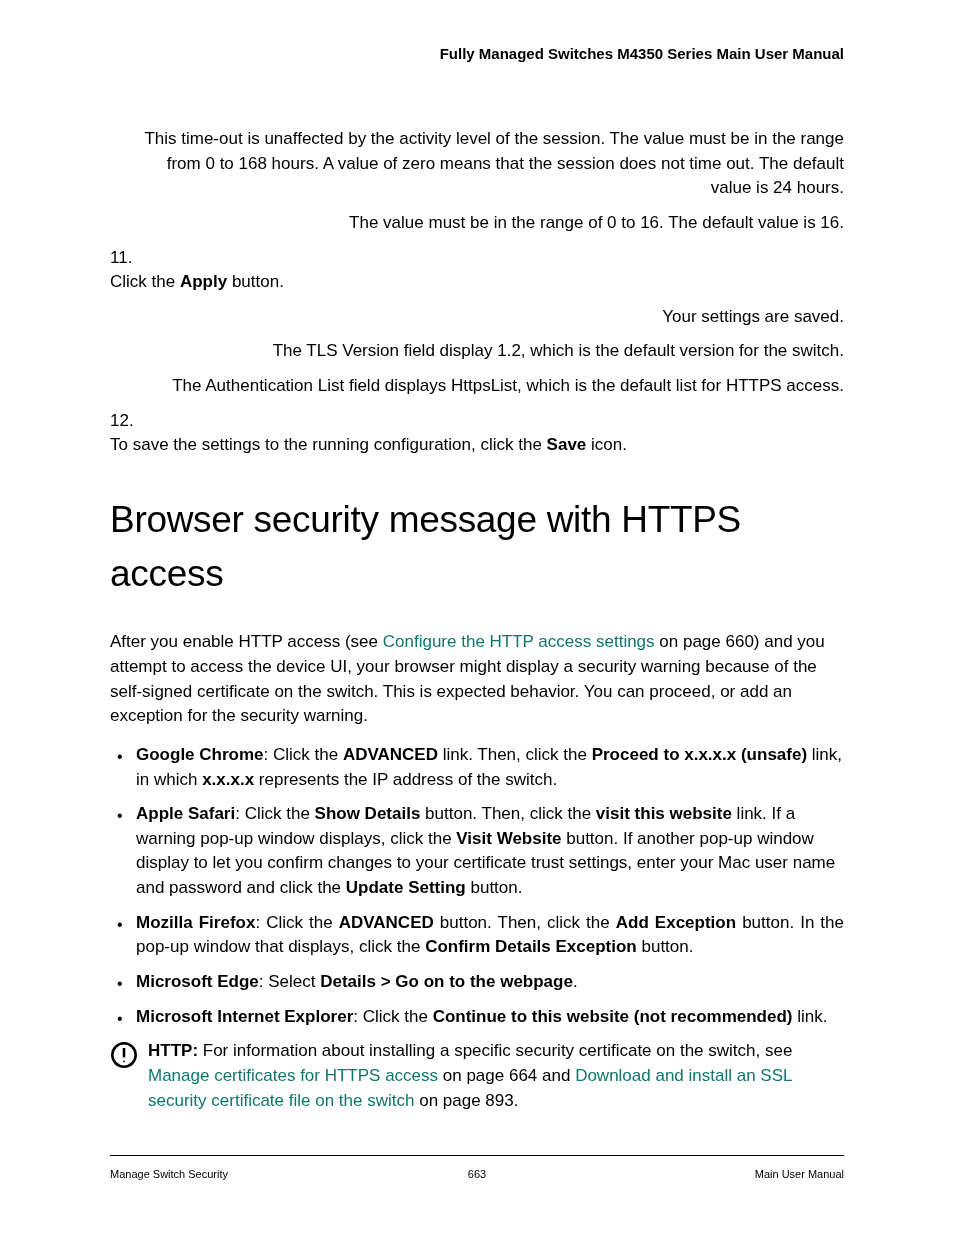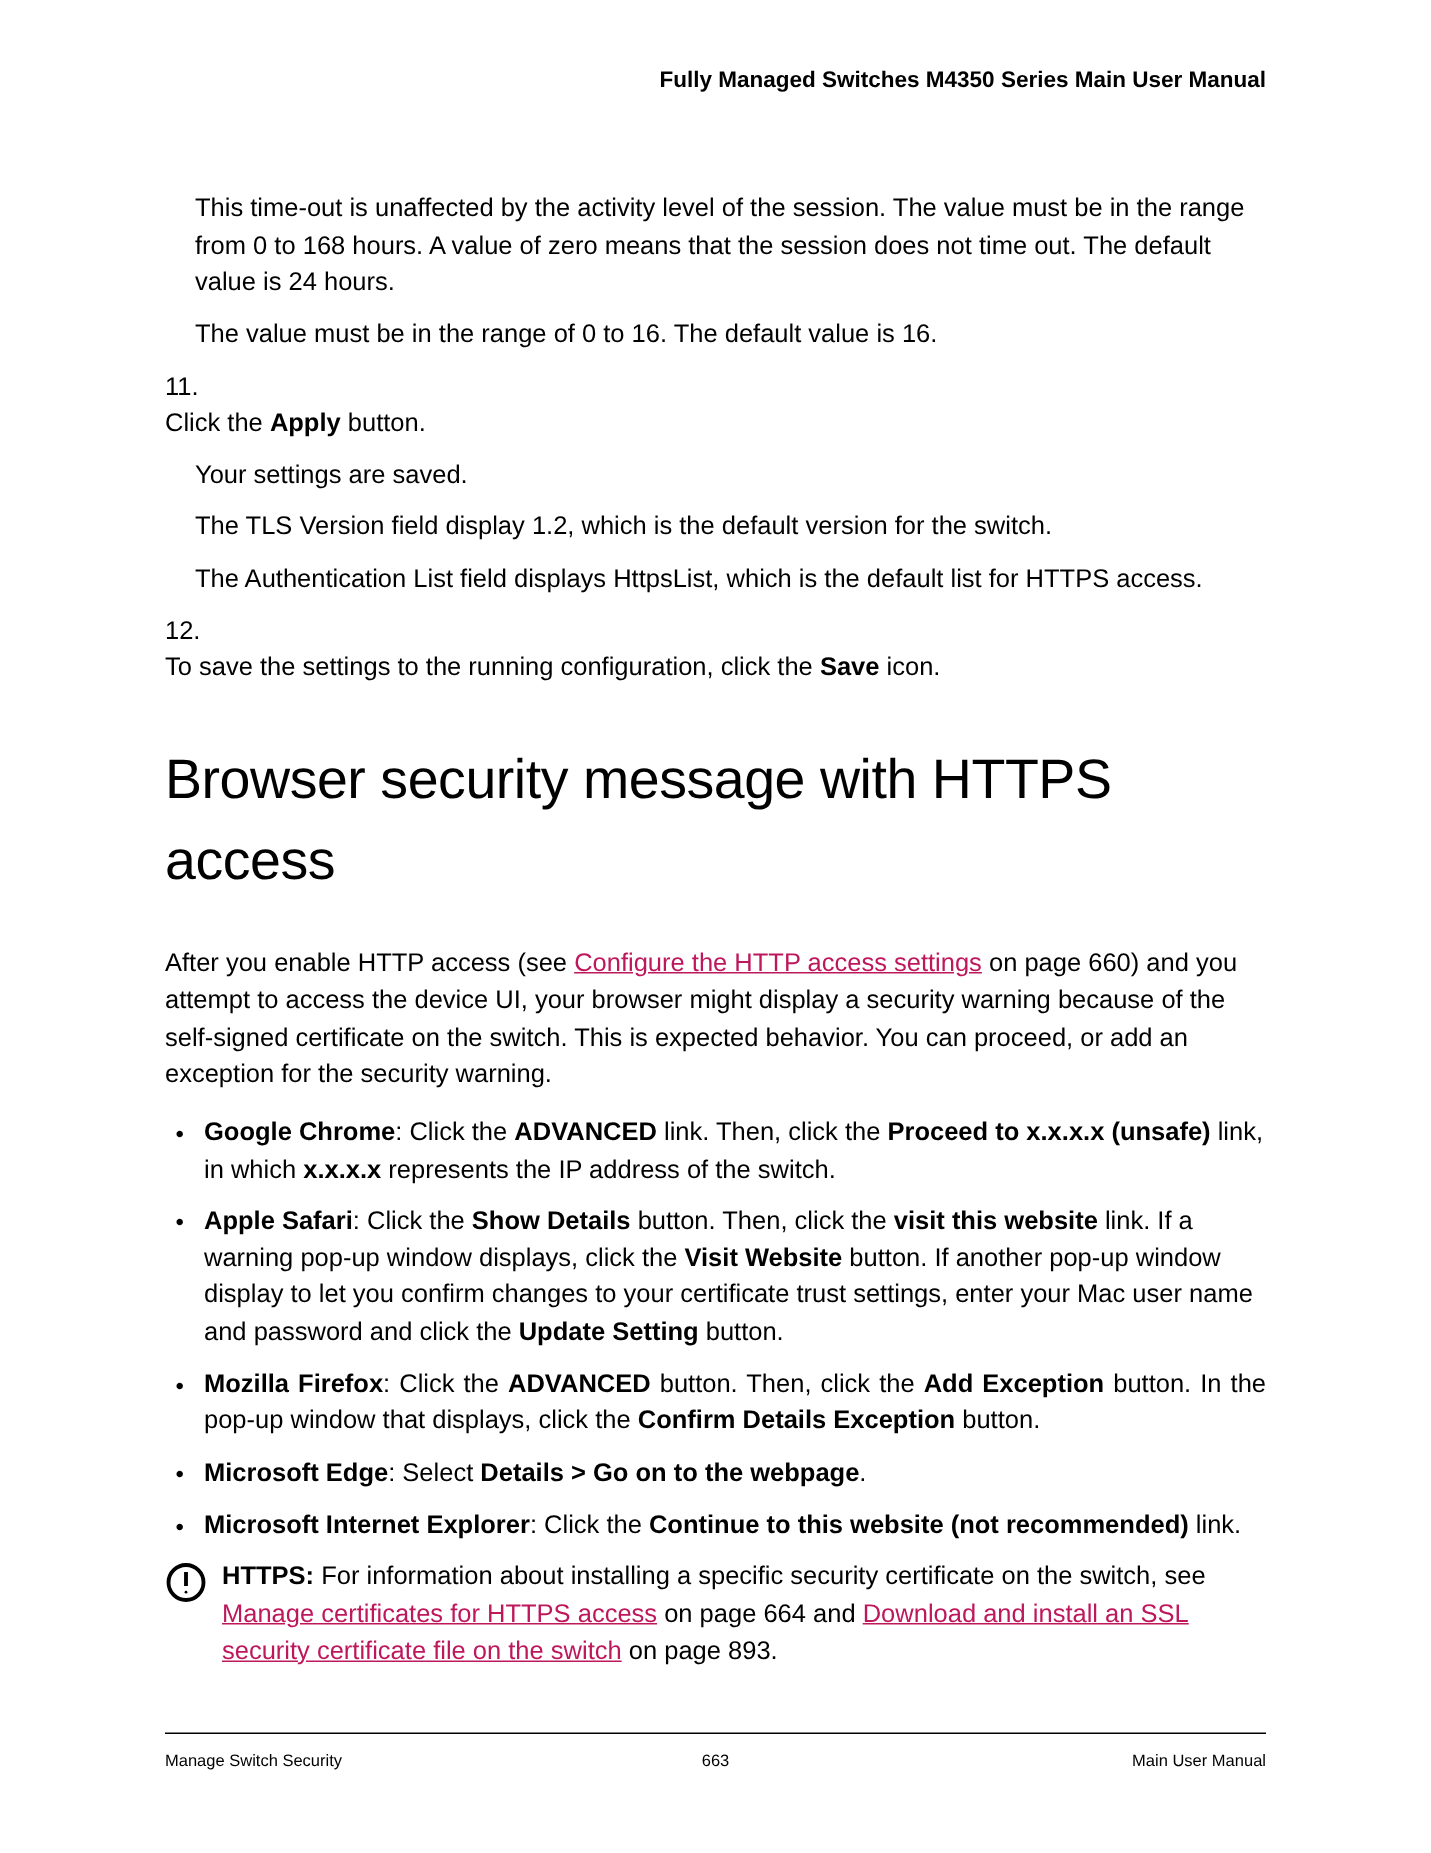--- a/index.html
+++ b/index.html
@@ -21,22 +21,23 @@
       text-align: right;
       font-weight: bold;
       font-size: 15px;
       margin-bottom: 65px;
     }
     .body-text {
       font-size: 17px;
       line-height: 1.45;
     }
     .indented-para {
-      margin-left: 20px;
+      margin-left: 30px;
       margin-bottom: 10px;
+      text-align: right;
     }
     .ol-item {
       margin-bottom: 10px;
     }
     .ol-num {
       display: inline-block;
       width: 30px;
       vertical-align: top;
     }
     .ol-body {
@@ -64,22 +65,21 @@
       padding-left: 26px;
       margin-bottom: 10px;
     }
     .bullet-dot {
       position: absolute;
       left: 7px;
       top: 2px;
       font-size: 16px;
     }
     .underline-link {
-      text-decoration: underline;
-      color: #be185d;
+      color: #0f766e;
     }
     .note-block {
       margin-top: 6px;
       display: flex;
       align-items: flex-start;
     }
     .note-icon {
       margin-right: 10px;
       margin-top: 2px;
       flex-shrink: 0;
@@ -167,21 +167,21 @@
 
     <div class="note-block">
       <div class="note-icon">
         <svg viewBox="0 0 24 24" fill="none" stroke="#000" stroke-width="2.2">
           <circle cx="12" cy="12" r="10"></circle>
           <line x1="12" y1="6" x2="12" y2="14"></line>
           <circle cx="12" cy="17.5" r="0.8" fill="#000" stroke="none"></circle>
         </svg>
       </div>
       <div>
-        <b>HTTPS:</b><span>  For information about installing a specific security certificate on the switch, see </span><span class="underline-link">Manage certificates for HTTPS access</span><span> on page 664 and </span><span class="underline-link">Download and install an SSL security certificate file on the switch</span><span> on page 893.</span>
+        <b>HTTP:</b><span>  For information about installing a specific security certificate on the switch, see </span><span class="underline-link">Manage certificates for HTTPS access</span><span> on page 664 and </span><span class="underline-link">Download and install an SSL security certificate file on the switch</span><span> on page 893.</span>
       </div>
     </div>
 
   </div>
 
   <div class="footer">
     <span>Manage Switch Security</span>
     <span class="footer-center">663</span>
     <span>Main User Manual</span>
   </div>

